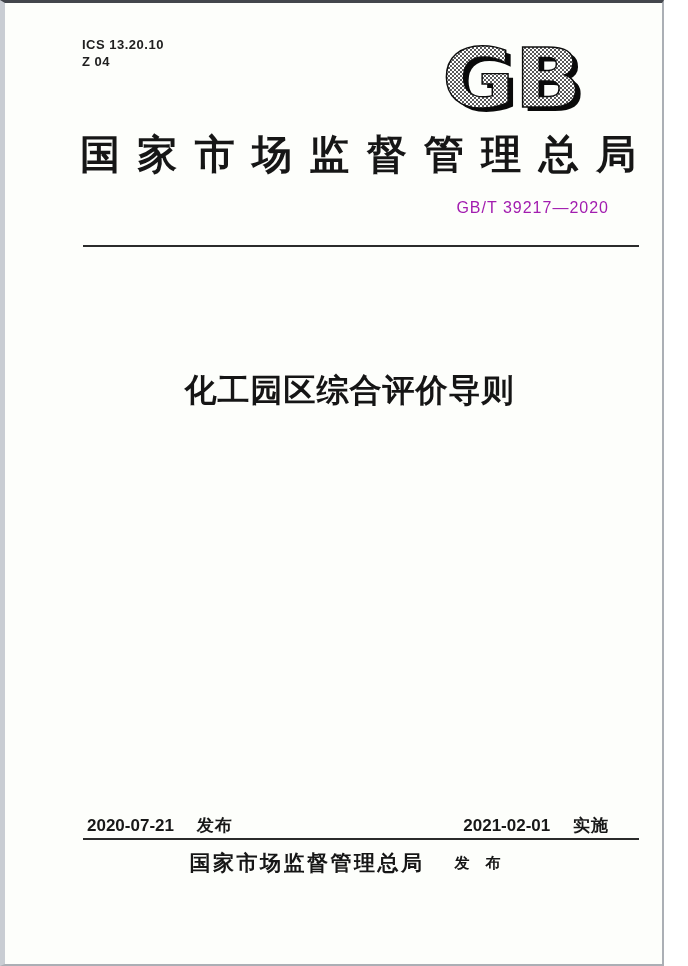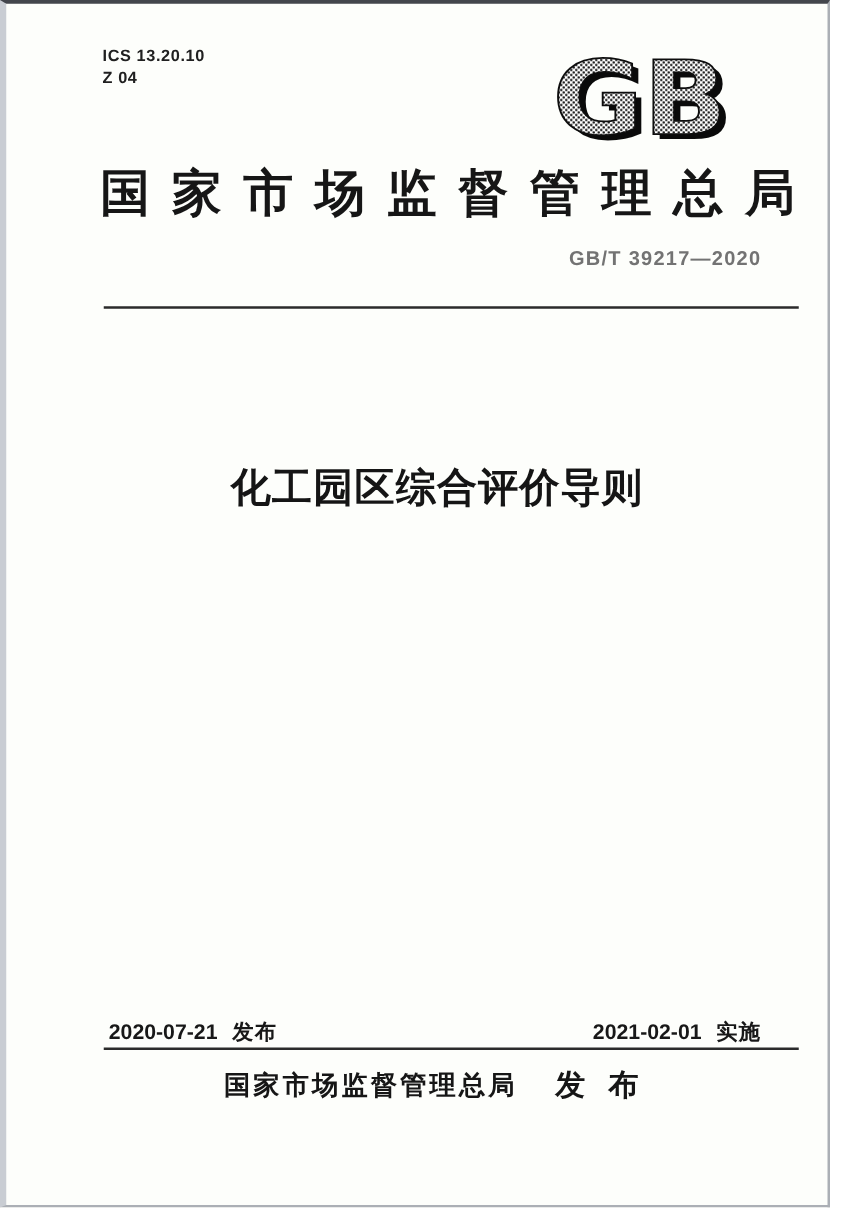--- a/index.html
+++ b/index.html
@@ -29,21 +29,21 @@
   .cn-title {
     position: absolute; left: 75px; top: 128px; width: 556px;
     font-family: "Liberation Serif", serif;
     font-weight: bold; font-size: 40px; line-height: 48px;
     color: #161616; white-space: nowrap;
     text-align: justify; text-align-last: justify;
   }
   .std-no {
     position: absolute; top: 196px; right: 53px;
     font-family: "Liberation Sans", sans-serif;
-    font-weight: bold; font-size: 16px; letter-spacing: 1px; color: #737373;
+    font-weight: normal; font-size: 16px; letter-spacing: 1px; color: #a21caf;
   }
   .rule { position: absolute; left: 78px; width: 556px; height: 2px; background: #2b2b2b; }
   .rule-top { top: 242px; }
   .rule-bottom { top: 835px; }
   .doc-title {
     position: absolute; left: 16px; top: 366px; width: 100%;
     text-align: center;
     font-family: "Liberation Sans", sans-serif;
     font-weight: bold; font-size: 32px; letter-spacing: 1px;
     color: #151515;
@@ -55,35 +55,35 @@
     font-weight: bold; font-size: 15.5px; word-spacing: 5px;
     color: #1b1b1b;
   }
   .dates {
     position: absolute; left: 82px; right: 53px; top: 811px;
     display: flex; justify-content: space-between; align-items: baseline;
     font-family: "Liberation Sans", sans-serif;
     font-weight: 600; font-size: 17px; color: #181818;
   }
   .date-group span { display: inline-block; }
-  .date-label { margin-left: 7px; letter-spacing: 1px; }
+  .date-label { margin-left: 18px; letter-spacing: 1px; }
   .publisher {
     position: absolute; left: 82px; right: 53px; top: 849px;
     display: flex; justify-content: center; align-items: center;
   }
   .pub-names {
     font-family: "Liberation Serif", serif;
     font-weight: bold; font-size: 21px; line-height: 23px;
     letter-spacing: 2.5px; color: #161616;
     text-align: justify; text-align-last: justify;
   }
   .pub-label {
     margin-left: 30px;
     font-family: "Liberation Sans", sans-serif;
-    font-weight: bold; font-size: 24px; letter-spacing: 6px;
+    font-weight: bold; font-size: 15px; letter-spacing: 6px;
     white-space: nowrap; color: #161616;
   }
   .logo-front { stroke: #0d0d0d; stroke-width: 1.4px; }
 </style>
 </head>
 <body>
 
 <div class="page">
 
   <div class="ics">

